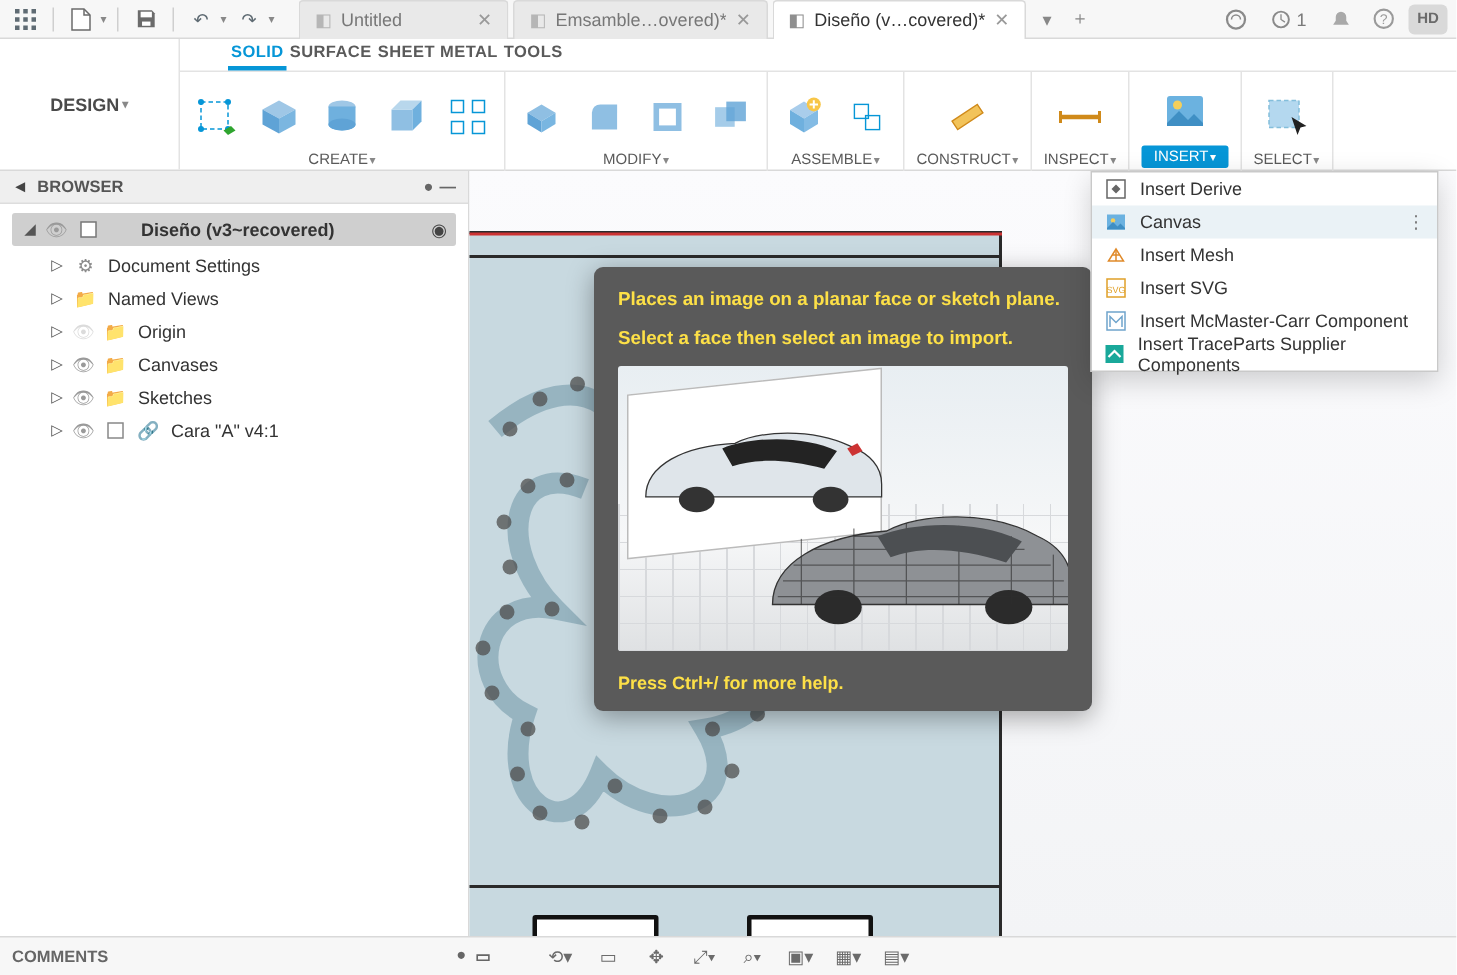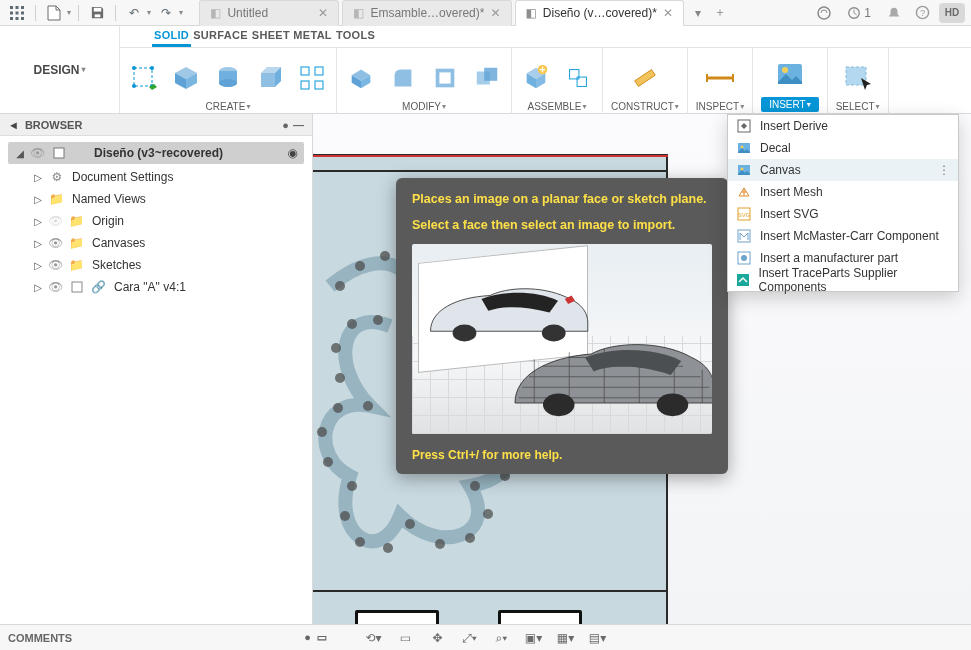--- a/index.html
+++ b/index.html
@@ -564,30 +564,20 @@
 <div id="insert-menu">
   <div class="mi">
     <span class="mico">
         <svg viewBox="0 0 14 14">
           <rect x="1" y="1" width="12" height="12" fill="none" stroke="#666"></rect>
           <path d="M4 7l3-3 3 3-3 3z" fill="#666"></path>
         </svg>
       </span>
     <span>Insert Derive</span>
   </div>
-  <div class="mi">
-    <span class="mico">
-        <svg viewBox="0 0 14 14">
-          <rect x="1" y="2" width="12" height="10" fill="#6bb2e0"></rect>
-          <circle cx="5" cy="6" r="1.5" fill="#f6cf5a"></circle>
-          <path d="M1 11l4-4 3 3 2-2 3 3v1H1z" fill="#3f8fc4"></path>
-        </svg>
-      </span>
-    <span>Decal</span>
-  </div>
   <div class="mi hi">
     <span class="mico">
         <svg viewBox="0 0 14 14">
           <rect x="1" y="2" width="12" height="10" fill="#6bb2e0"></rect>
           <circle cx="5" cy="6" r="1.5" fill="#f6cf5a"></circle>
           <path d="M1 11l4-4 3 3 2-2 3 3v1H1z" fill="#3f8fc4"></path>
         </svg>
       </span>
     <span>Canvas</span>
     <span class="dots">⋮</span>
@@ -611,29 +601,20 @@
     <span>Insert SVG</span>
   </div>
   <div class="mi">
     <span class="mico">
         <svg viewBox="0 0 14 14">
           <rect x="1" y="1" width="12" height="12" fill="#fff" stroke="#6fa4cc"></rect>
           <path d="M3 11V4l4 4 4-4v7" stroke="#6fa4cc" fill="none"></path>
         </svg>
       </span>
     <span>Insert McMaster-Carr Component</span>
-  </div>
-  <div class="mi">
-    <span class="mico">
-        <svg viewBox="0 0 14 14">
-          <rect x="1" y="1" width="12" height="12" fill="#fff" stroke="#6fa4cc"></rect>
-          <circle cx="7" cy="7" r="3" fill="#6fa4cc"></circle>
-        </svg>
-      </span>
-    <span>Insert a manufacturer part</span>
   </div>
   <div class="mi">
     <span class="mico">
         <svg viewBox="0 0 14 14">
           <rect x="1" y="1" width="12" height="12" fill="#19a89a"></rect>
           <path d="M3 9l4-4 4 4" stroke="#fff" fill="none" stroke-width="1.5"></path>
         </svg>
       </span>
     <span>Insert TraceParts Supplier Components</span>
   </div>

